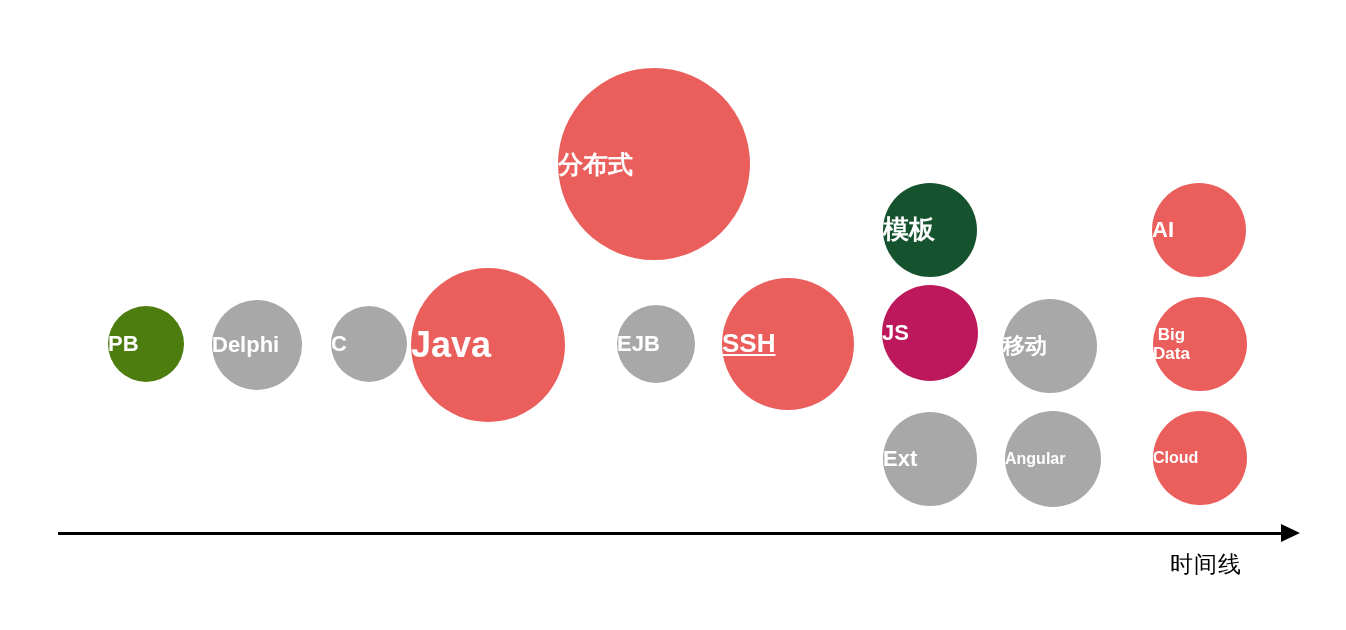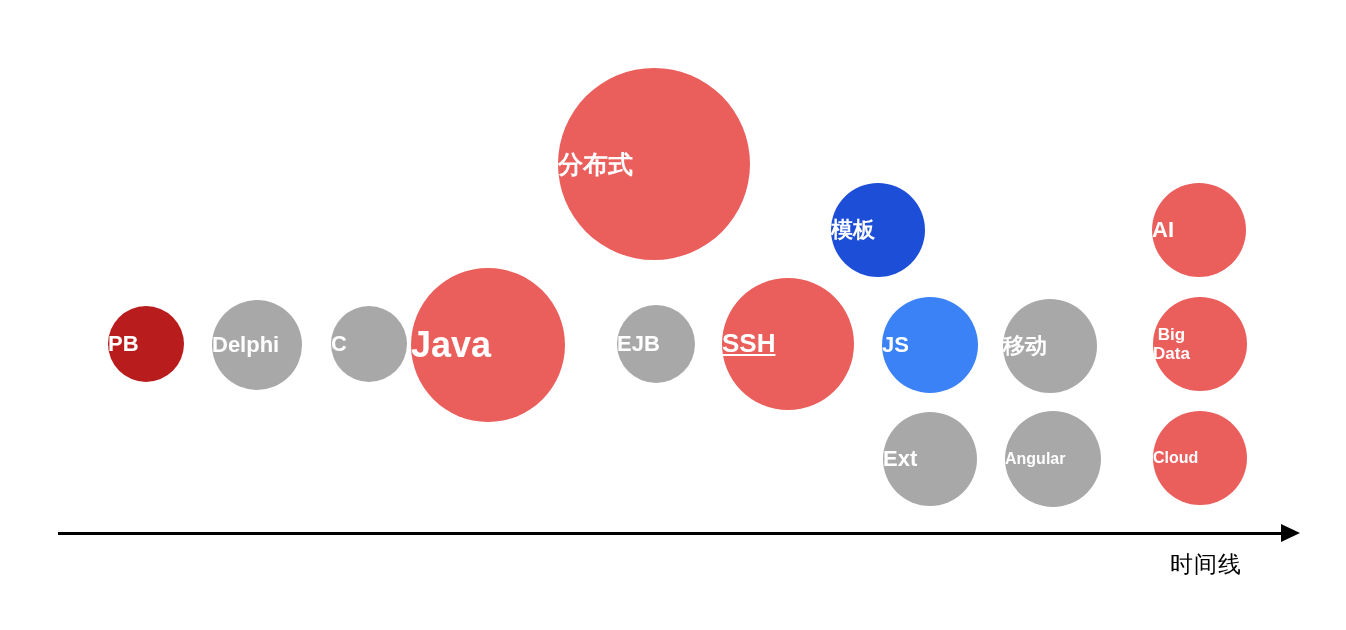--- a/index.html
+++ b/index.html
@@ -57,45 +57,45 @@
     color: #000000;
     letter-spacing: 1px;
     margin-left: 14px;
   }
 </style>
 </head>
 <body>
 
 <div class="canvas">
   <div id="bubble-layer">
-      <div class="bubble" style="left: 146px; top: 344px; width: 76px; height: 76px; background: #b91c1c; color: rgb(255, 255, 255); font-size: 22px;">
+      <div class="bubble" style="left: 146px; top: 344px; width: 76px; height: 76px; background: #4d7c0f; color: rgb(255, 255, 255); font-size: 22px;">
         <span>PB</span>
       </div>
       <div class="bubble" style="left: 257px; top: 345px; width: 90px; height: 90px; background: rgb(168, 168, 168); color: rgb(255, 255, 255); font-size: 22px;">
         <span>Delphi</span>
       </div>
       <div class="bubble" style="left: 369px; top: 344px; width: 76px; height: 76px; background: rgb(168, 168, 168); color: rgb(255, 255, 255); font-size: 22px;">
         <span>C</span>
       </div>
       <div class="bubble" style="left: 488px; top: 345px; width: 154px; height: 154px; background: rgb(234, 94, 92); color: rgb(255, 255, 255); font-size: 36px;">
         <span>Java</span>
       </div>
       <div class="bubble" style="left: 654px; top: 164px; width: 192px; height: 192px; background: rgb(234, 94, 92); color: rgb(255, 255, 255); font-size: 25px;">
         <span>分布式</span>
       </div>
       <div class="bubble" style="left: 656px; top: 344px; width: 78px; height: 78px; background: rgb(168, 168, 168); color: rgb(255, 255, 255); font-size: 22px;">
         <span>EJB</span>
       </div>
       <div class="bubble" style="left: 788px; top: 344px; width: 132px; height: 132px; background: rgb(234, 94, 92); color: rgb(255, 255, 255); font-size: 26px; text-decoration: underline;">
         <span>SSH</span>
       </div>
-      <div class="bubble" style="left: 878px; top: 230px; width: 94px; height: 94px; background: #1d4ed8; color: rgb(255, 255, 255); font-size: 22px;">
+      <div class="bubble" style="left: 930px; top: 230px; width: 94px; height: 94px; background: #14532d; color: rgb(255, 255, 255); font-size: 26px;">
         <span>模板</span>
       </div>
-      <div class="bubble" style="left: 930px; top: 345px; width: 96px; height: 96px; background: #3b82f6; color: rgb(255, 255, 255); font-size: 22px;">
+      <div class="bubble" style="left: 930px; top: 333px; width: 96px; height: 96px; background: #be185d; color: rgb(255, 255, 255); font-size: 22px;">
         <span>JS</span>
       </div>
       <div class="bubble" style="left: 930px; top: 459px; width: 94px; height: 94px; background: rgb(168, 168, 168); color: rgb(255, 255, 255); font-size: 22px;">
         <span>Ext</span>
       </div>
       <div class="bubble" style="left: 1050px; top: 346px; width: 94px; height: 94px; background: rgb(168, 168, 168); color: rgb(255, 255, 255); font-size: 22px;">
         <span>移动</span>
       </div>
       <div class="bubble" style="left: 1053px; top: 459px; width: 96px; height: 96px; background: rgb(168, 168, 168); color: rgb(255, 255, 255); font-size: 16px;">
         <span>Angular</span>

